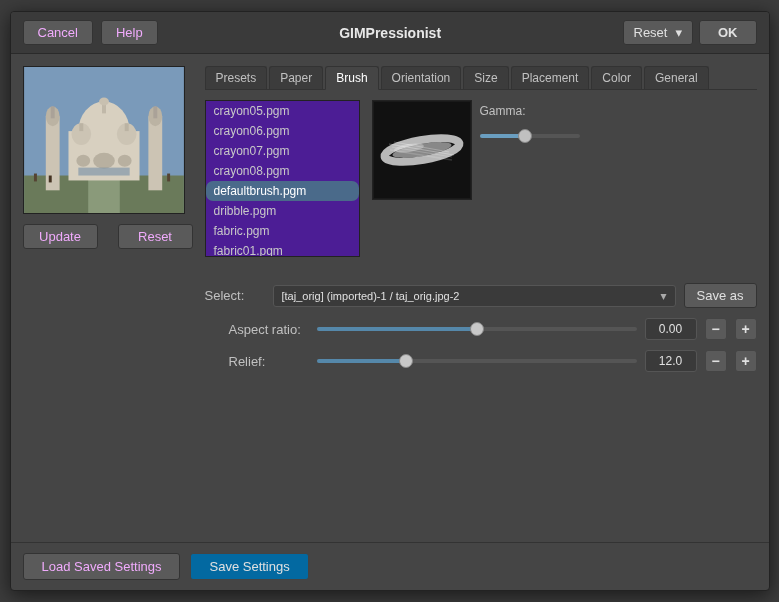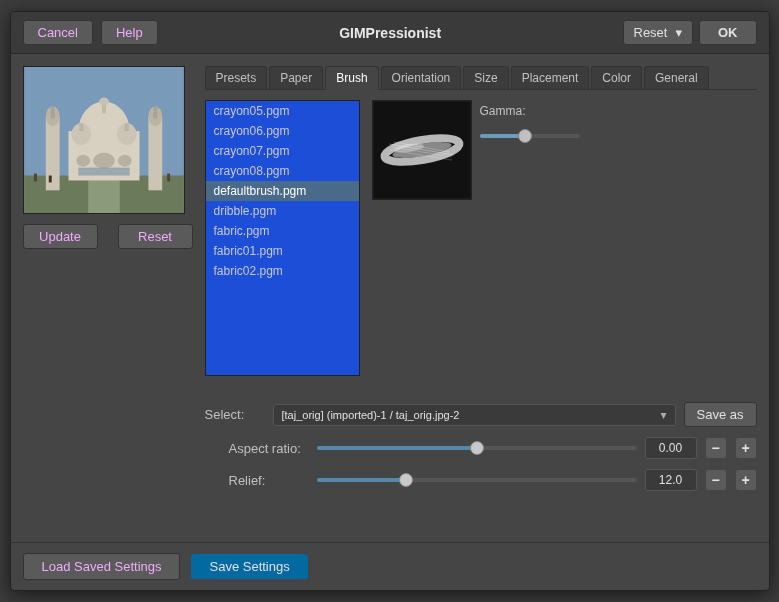--- a/index.html
+++ b/index.html
@@ -145,37 +145,38 @@
       border-bottom: 1px solid #454545;
       margin-bottom: -1px;
     }
     
     .brush-panel {
       display: flex;
       gap: 12px;
     }
     .brush-list-container {
       width: 155px;
-      height: 276px;
-      background: #1d4ed8;
+      height: 157px;
+      background: #4c1d95;
       border: 1px solid #222;
       overflow-y: auto;
     }
     .brush-list-container::-webkit-scrollbar { width: 8px; }
     .brush-list-container::-webkit-scrollbar-track { background: #2e2e2e; }
     .brush-list-container::-webkit-scrollbar-thumb { background: #555; border-radius: 4px; }
     .brush-item {
       padding: 3px 8px;
       cursor: pointer;
       color: #c8c8c8;
       font-size: 12px;
     }
     .brush-item.selected {
       background: #4a6a8a;
       color: #fff;
+      border-radius: 7px;
     }
     .brush-preview-area {
       display: flex;
       flex-direction: row;
       gap: 8px;
     }
     .brush-preview {
       width: 100px;
       height: 100px;
       background: #1a1a1a;

